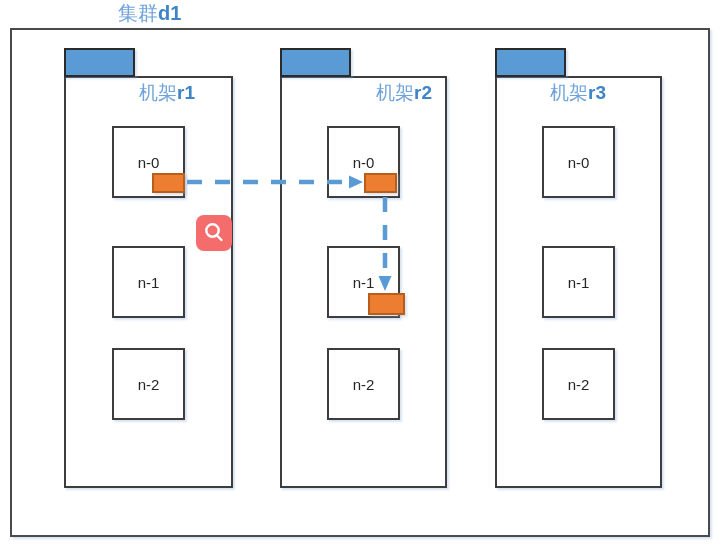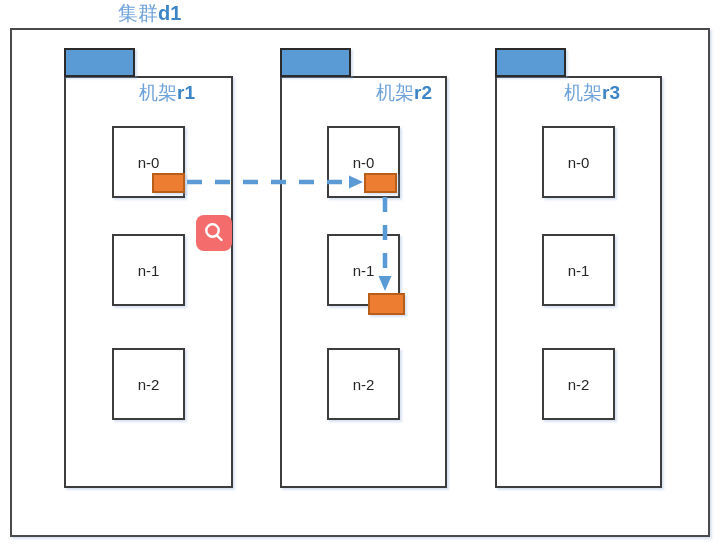--- a/index.html
+++ b/index.html
@@ -19,37 +19,37 @@
   
   .tab{
     position:absolute;top:48px;width:71px;height:29px;background:#5B9BD5;
     border:2px solid #2b2b2b;box-sizing:border-box;z-index:3;
     box-shadow:2px 2px 2px rgba(147,171,215,0.35);
   }
   .tab1{left:64px}.tab2{left:280px}.tab3{left:495px}
   
   .rlabel{position:absolute;top:51px;font-size:19px;line-height:24px;color:#6FA3DB;white-space:nowrap;z-index:3;margin-top:30px;}
   .rlabel .sfx{color:#3D85C6;font-weight:bold;}
-  .rlabel1{left:139px}.rlabel2{left:376px}.rlabel3{left:564px}
+  .rlabel1{left:139px}.rlabel2{left:376px}.rlabel3{left:550px}
   
   .rack{
     position:absolute;top:76px;height:412px;background:#ffffff;
     border:2px solid #3d3d3d;box-sizing:border-box;z-index:2;
     box-shadow:2px 2px 2px rgba(147,171,215,0.35);
   }
   .rack1{left:64px;width:169px}.rack2{left:280px;width:167px}.rack3{left:495px;width:167px}
   
   .node{
     position:absolute;width:73px;height:72px;background:#ffffff;
     border:2px solid #3d3d3d;box-sizing:border-box;z-index:4;
     display:flex;align-items:center;justify-content:center;
     box-shadow:2px 2px 2px rgba(147,171,215,0.35);
   }
   .c1{left:112px}.c2{left:327px}.c3{left:542px}
-  .row1{top:126px}.row2{top:234px}.row3{top:348px}
+  .row1{top:126px}.row2{top:246px}.row3{top:348px}
   .nlabel{font-size:15px;color:#262626;}
   
   .block{
     position:absolute;background:#ED7D31;border:2px solid #B85E18;box-sizing:border-box;z-index:6;
     box-shadow:2px 2px 2px rgba(147,171,215,0.35);
   }
   .b1{left:152px;top:173px;width:33px;height:20px;}
   .b2{left:364px;top:173px;width:33px;height:20px;}
   .b3{left:368px;top:293px;width:37px;height:22px;}
   

